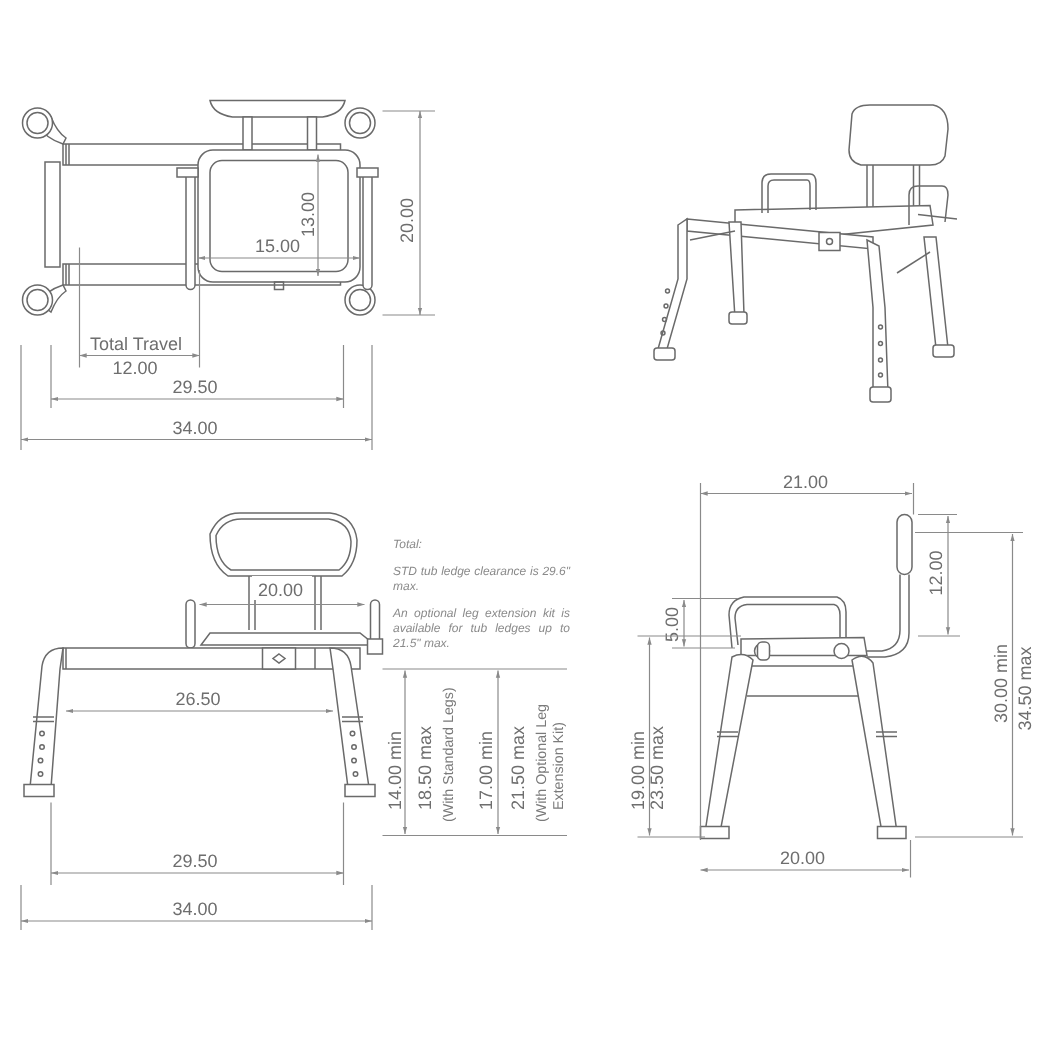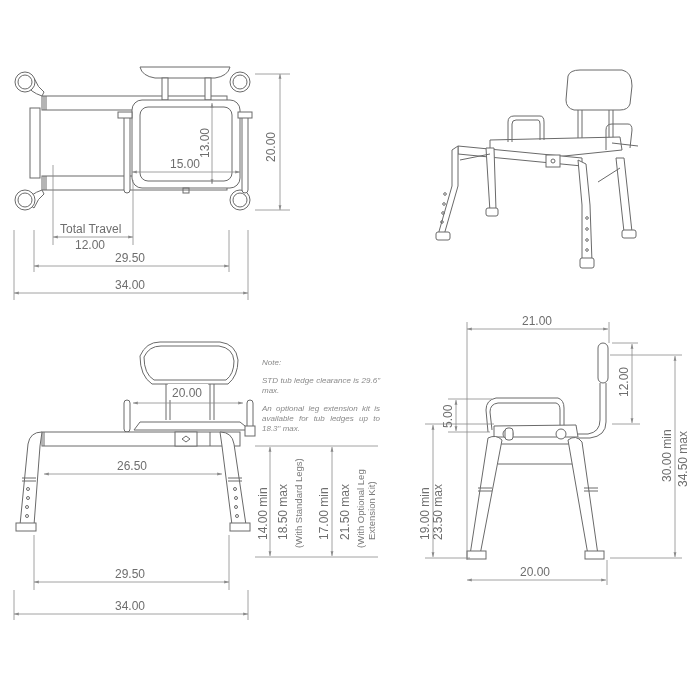--- a/index.html
+++ b/index.html
@@ -244,16 +244,16 @@
     <text class="txt" transform="translate(671,482) rotate(-90)">30.00 min</text>
     <text class="txt" transform="translate(687,487) rotate(-90)">34.50 max</text>
 
     <line class="dim" x1="607" y1="560" x2="607" y2="585"></line>
     <line class="dim" x1="467" y1="580" x2="606" y2="580" marker-start="url(#arr)" marker-end="url(#arr)"></line>
     <text class="txt" x="520" y="576">20.00</text>
   </g>
 </svg>
 
 <div class="note">
-  <p>Note:</p>
+  <p>Total:</p>
   <p>STD tub ledge clearance is 29.6" max.</p>
-  <p>An optional leg extension kit is available for tub ledges up to 18.3" max.</p>
+  <p>An optional leg extension kit is available for tub ledges up to 21.5" max.</p>
 </div>
 
 </body></html>

